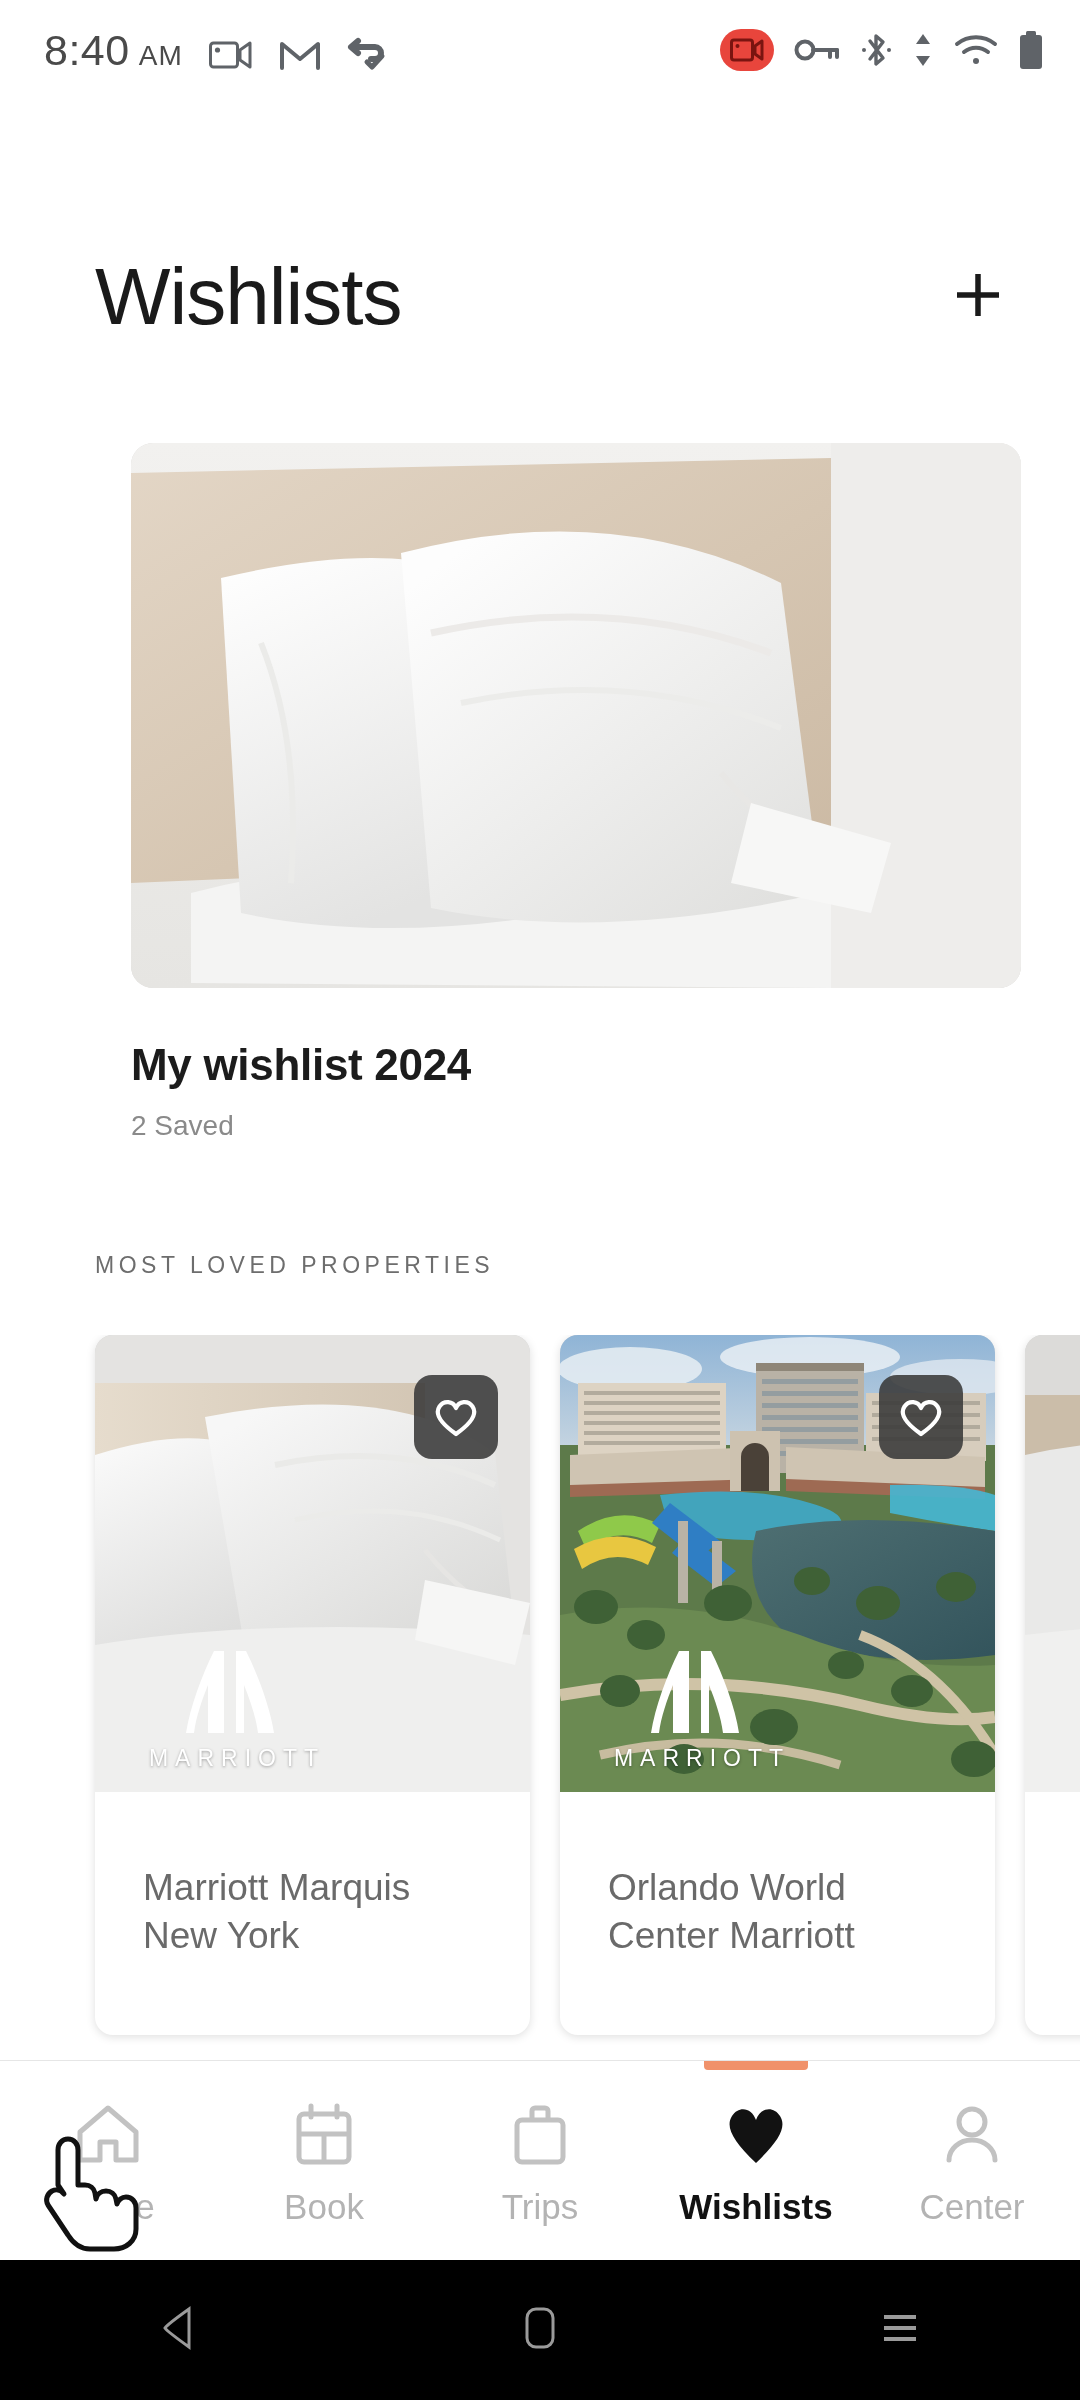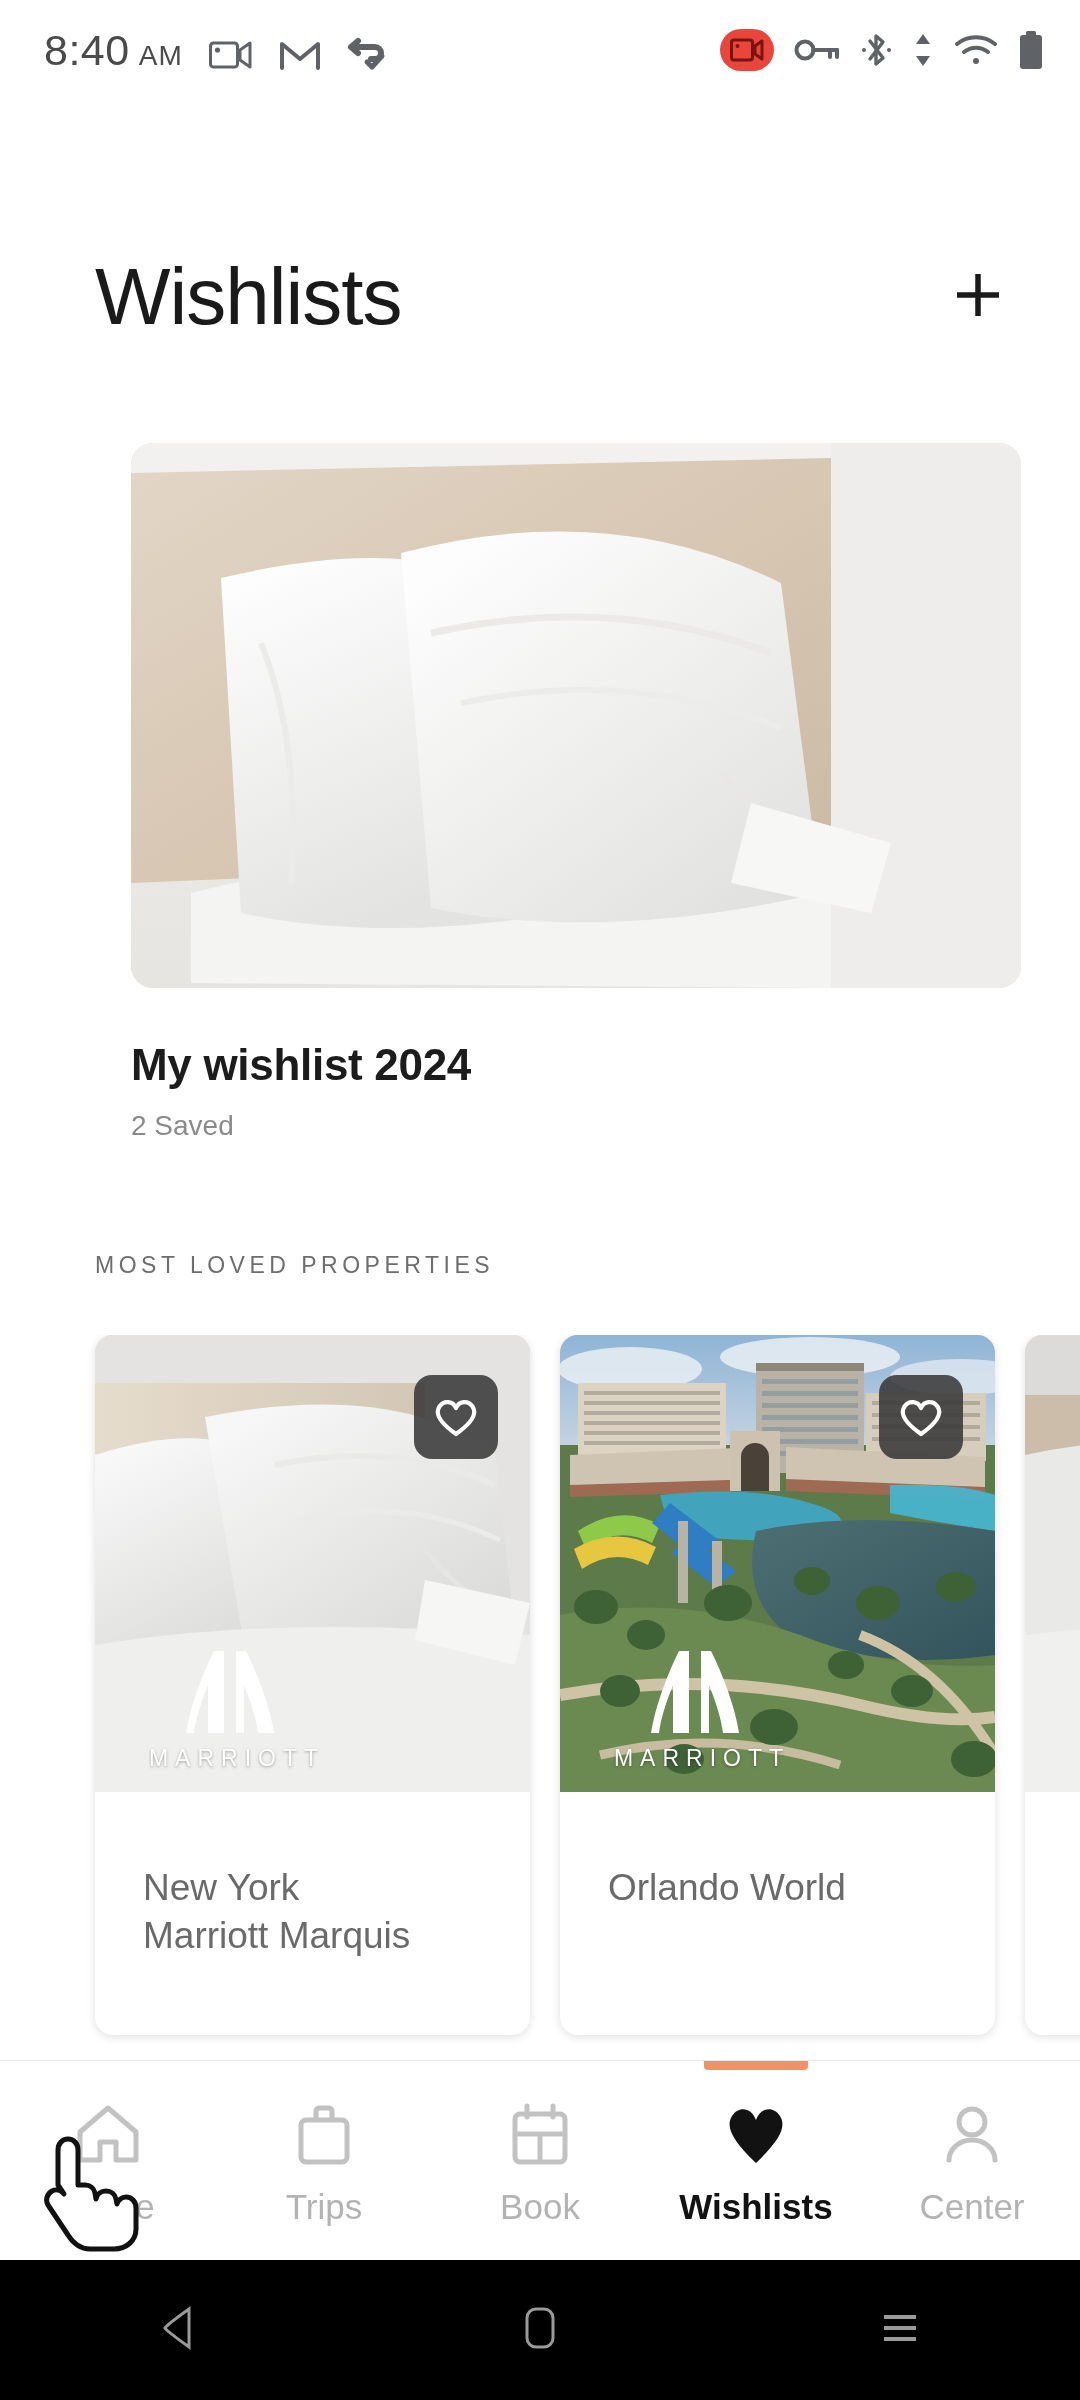--- a/index.html
+++ b/index.html
@@ -284,22 +284,22 @@
           <span>
             <svg width="118" height="92" viewBox="0 0 118 92">
               <path d="M8 88 C12 62 24 30 36 6 L46 6 L46 88 L30 88 L30 40 C24 55 18 72 16 88 Z" fill="#fff"></path>
               <path d="M58 6 L68 6 C80 30 92 62 96 88 L80 88 C78 72 72 55 66 40 L66 88 L58 88 Z" fill="#fff"></path>
             </svg>
           </span>
           <span class="brand-word">MARRIOTT</span>
         </div>
       </div>
       <div class="prop-name">
+        <div>Marriott Marquis</div>
         <div>New York</div>
-        <div>Marriott Marquis</div>
       </div>
     </div>
 
     <div class="prop-card">
       <div class="prop-img">
         <svg viewBox="0 0 435 457" preserveAspectRatio="xMidYMid slice">
           <defs>
             <linearGradient id="c2sky" x1="0" y1="0" x2="0" y2="1">
               <stop offset="0%" stop-color="#8fb4d6"></stop>
                 <stop offset="100%" stop-color="#cdd9e2"></stop>
@@ -397,20 +397,21 @@
             <svg width="118" height="92" viewBox="0 0 118 92">
               <path d="M8 88 C12 62 24 30 36 6 L46 6 L46 88 L30 88 L30 40 C24 55 18 72 16 88 Z" fill="#fff"></path>
               <path d="M58 6 L68 6 C80 30 92 62 96 88 L80 88 C78 72 72 55 66 40 L66 88 L58 88 Z" fill="#fff"></path>
             </svg>
           </span>
           <span class="brand-word">MARRIOTT</span>
         </div>
       </div>
       <div class="prop-name">
         <div>Orlando World</div>
+        <div>Center Marriott</div>
       </div>
     </div>
 
     <div class="prop-card">
       <div class="prop-img">
         <svg viewBox="0 0 435 457" preserveAspectRatio="xMidYMid slice">
           <rect width="435" height="457" fill="#dcdbd9"></rect>
           <rect x="0" y="60" width="435" height="70" fill="#cbbda9"></rect>
           <path d="M0 120 Q140 88 300 130 L330 330 Q150 360 0 330 Z" fill="#e9e9e8"></path>
           <path d="M0 300 Q200 276 435 296 L435 457 L0 457 Z" fill="#f0f0ef"></path>
@@ -431,38 +432,38 @@
       <span class="nav-icon">
         <svg width="72" height="68" viewBox="0 0 72 68">
           <path d="M8 32 L36 8 L64 32 L64 60 L44 60 L44 42 L28 42 L28 60 L8 60 Z" fill="none" stroke="#c2c2c2" stroke-width="5" stroke-linejoin="round"></path>
         </svg>
       </span>
       <span class="nav-label">Home</span>
     </div>
 
     <div class="nav-item">
       <span class="nav-icon">
-        <svg width="64" height="68" viewBox="0 0 64 68">
-          <rect x="9" y="20" width="46" height="42" rx="5" fill="none" stroke="#c2c2c2" stroke-width="5"></rect>
-          <path d="M24 20 V11 a3 3 0 0 1 3-3 h10 a3 3 0 0 1 3 3 V20" fill="none" stroke="#c2c2c2" stroke-width="5" stroke-linejoin="round"></path>
-        </svg>
-      </span>
-      <span class="nav-label">Trips</span>
-    </div>
-
-    <div class="nav-item">
-      <span class="nav-icon">
         <svg width="66" height="68" viewBox="0 0 66 68">
           <rect x="8" y="14" width="50" height="48" rx="5" fill="none" stroke="#c2c2c2" stroke-width="5"></rect>
           <path d="M8 34 H58" stroke="#c2c2c2" stroke-width="5"></path>
           <path d="M33 34 V62" stroke="#c2c2c2" stroke-width="5"></path>
           <path d="M20 6 V17 M46 6 V17" stroke="#c2c2c2" stroke-width="5" stroke-linecap="round"></path>
         </svg>
       </span>
       <span class="nav-label">Book</span>
+    </div>
+
+    <div class="nav-item">
+      <span class="nav-icon">
+        <svg width="64" height="68" viewBox="0 0 64 68">
+          <rect x="9" y="20" width="46" height="42" rx="5" fill="none" stroke="#c2c2c2" stroke-width="5"></rect>
+          <path d="M24 20 V11 a3 3 0 0 1 3-3 h10 a3 3 0 0 1 3 3 V20" fill="none" stroke="#c2c2c2" stroke-width="5" stroke-linejoin="round"></path>
+        </svg>
+      </span>
+      <span class="nav-label">Trips</span>
     </div>
 
     <div class="nav-item active">
       <span class="nav-indicator" style="background: rgb(240, 145, 106);"></span>
       <span class="nav-icon">
         <svg width="70" height="66" viewBox="0 0 70 66">
           <path d="M35 62 C12 40 4 26 11 15 C18 4 31 7 35 19 C39 7 52 4 59 15 C66 26 58 40 35 62 Z" fill="#121212"></path>
         </svg>
       </span>
       <span class="nav-label">Wishlists</span>

